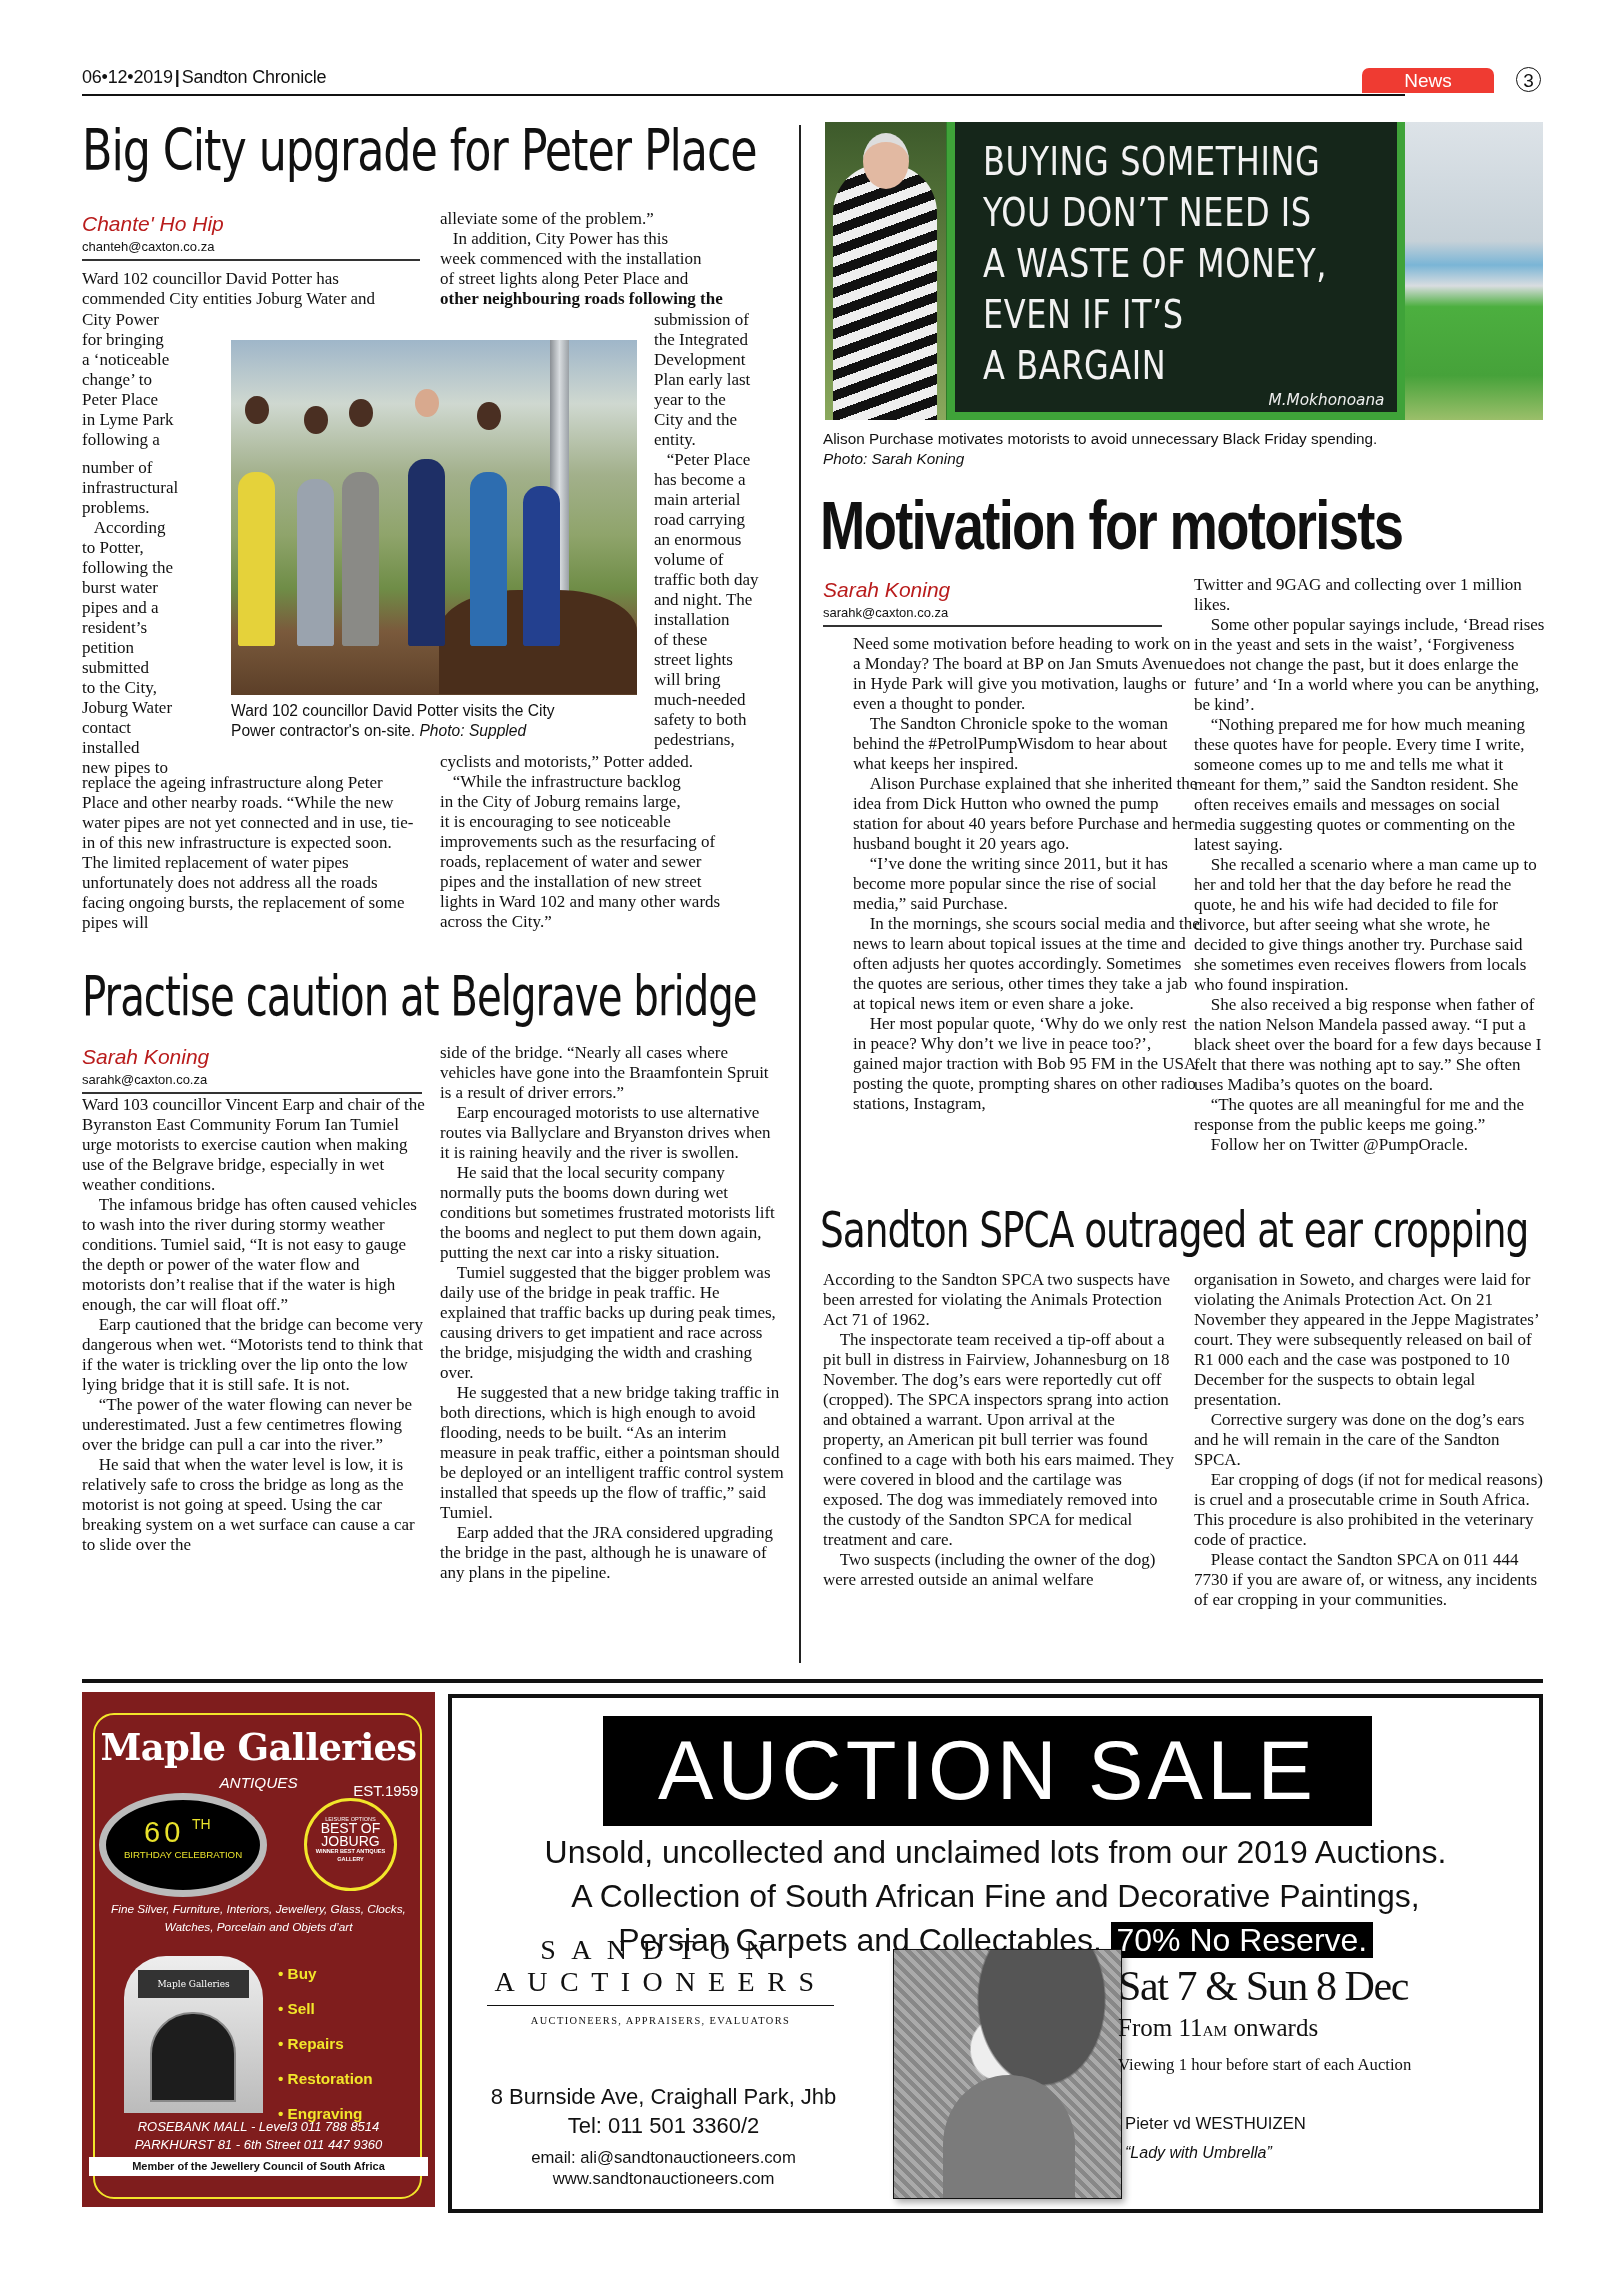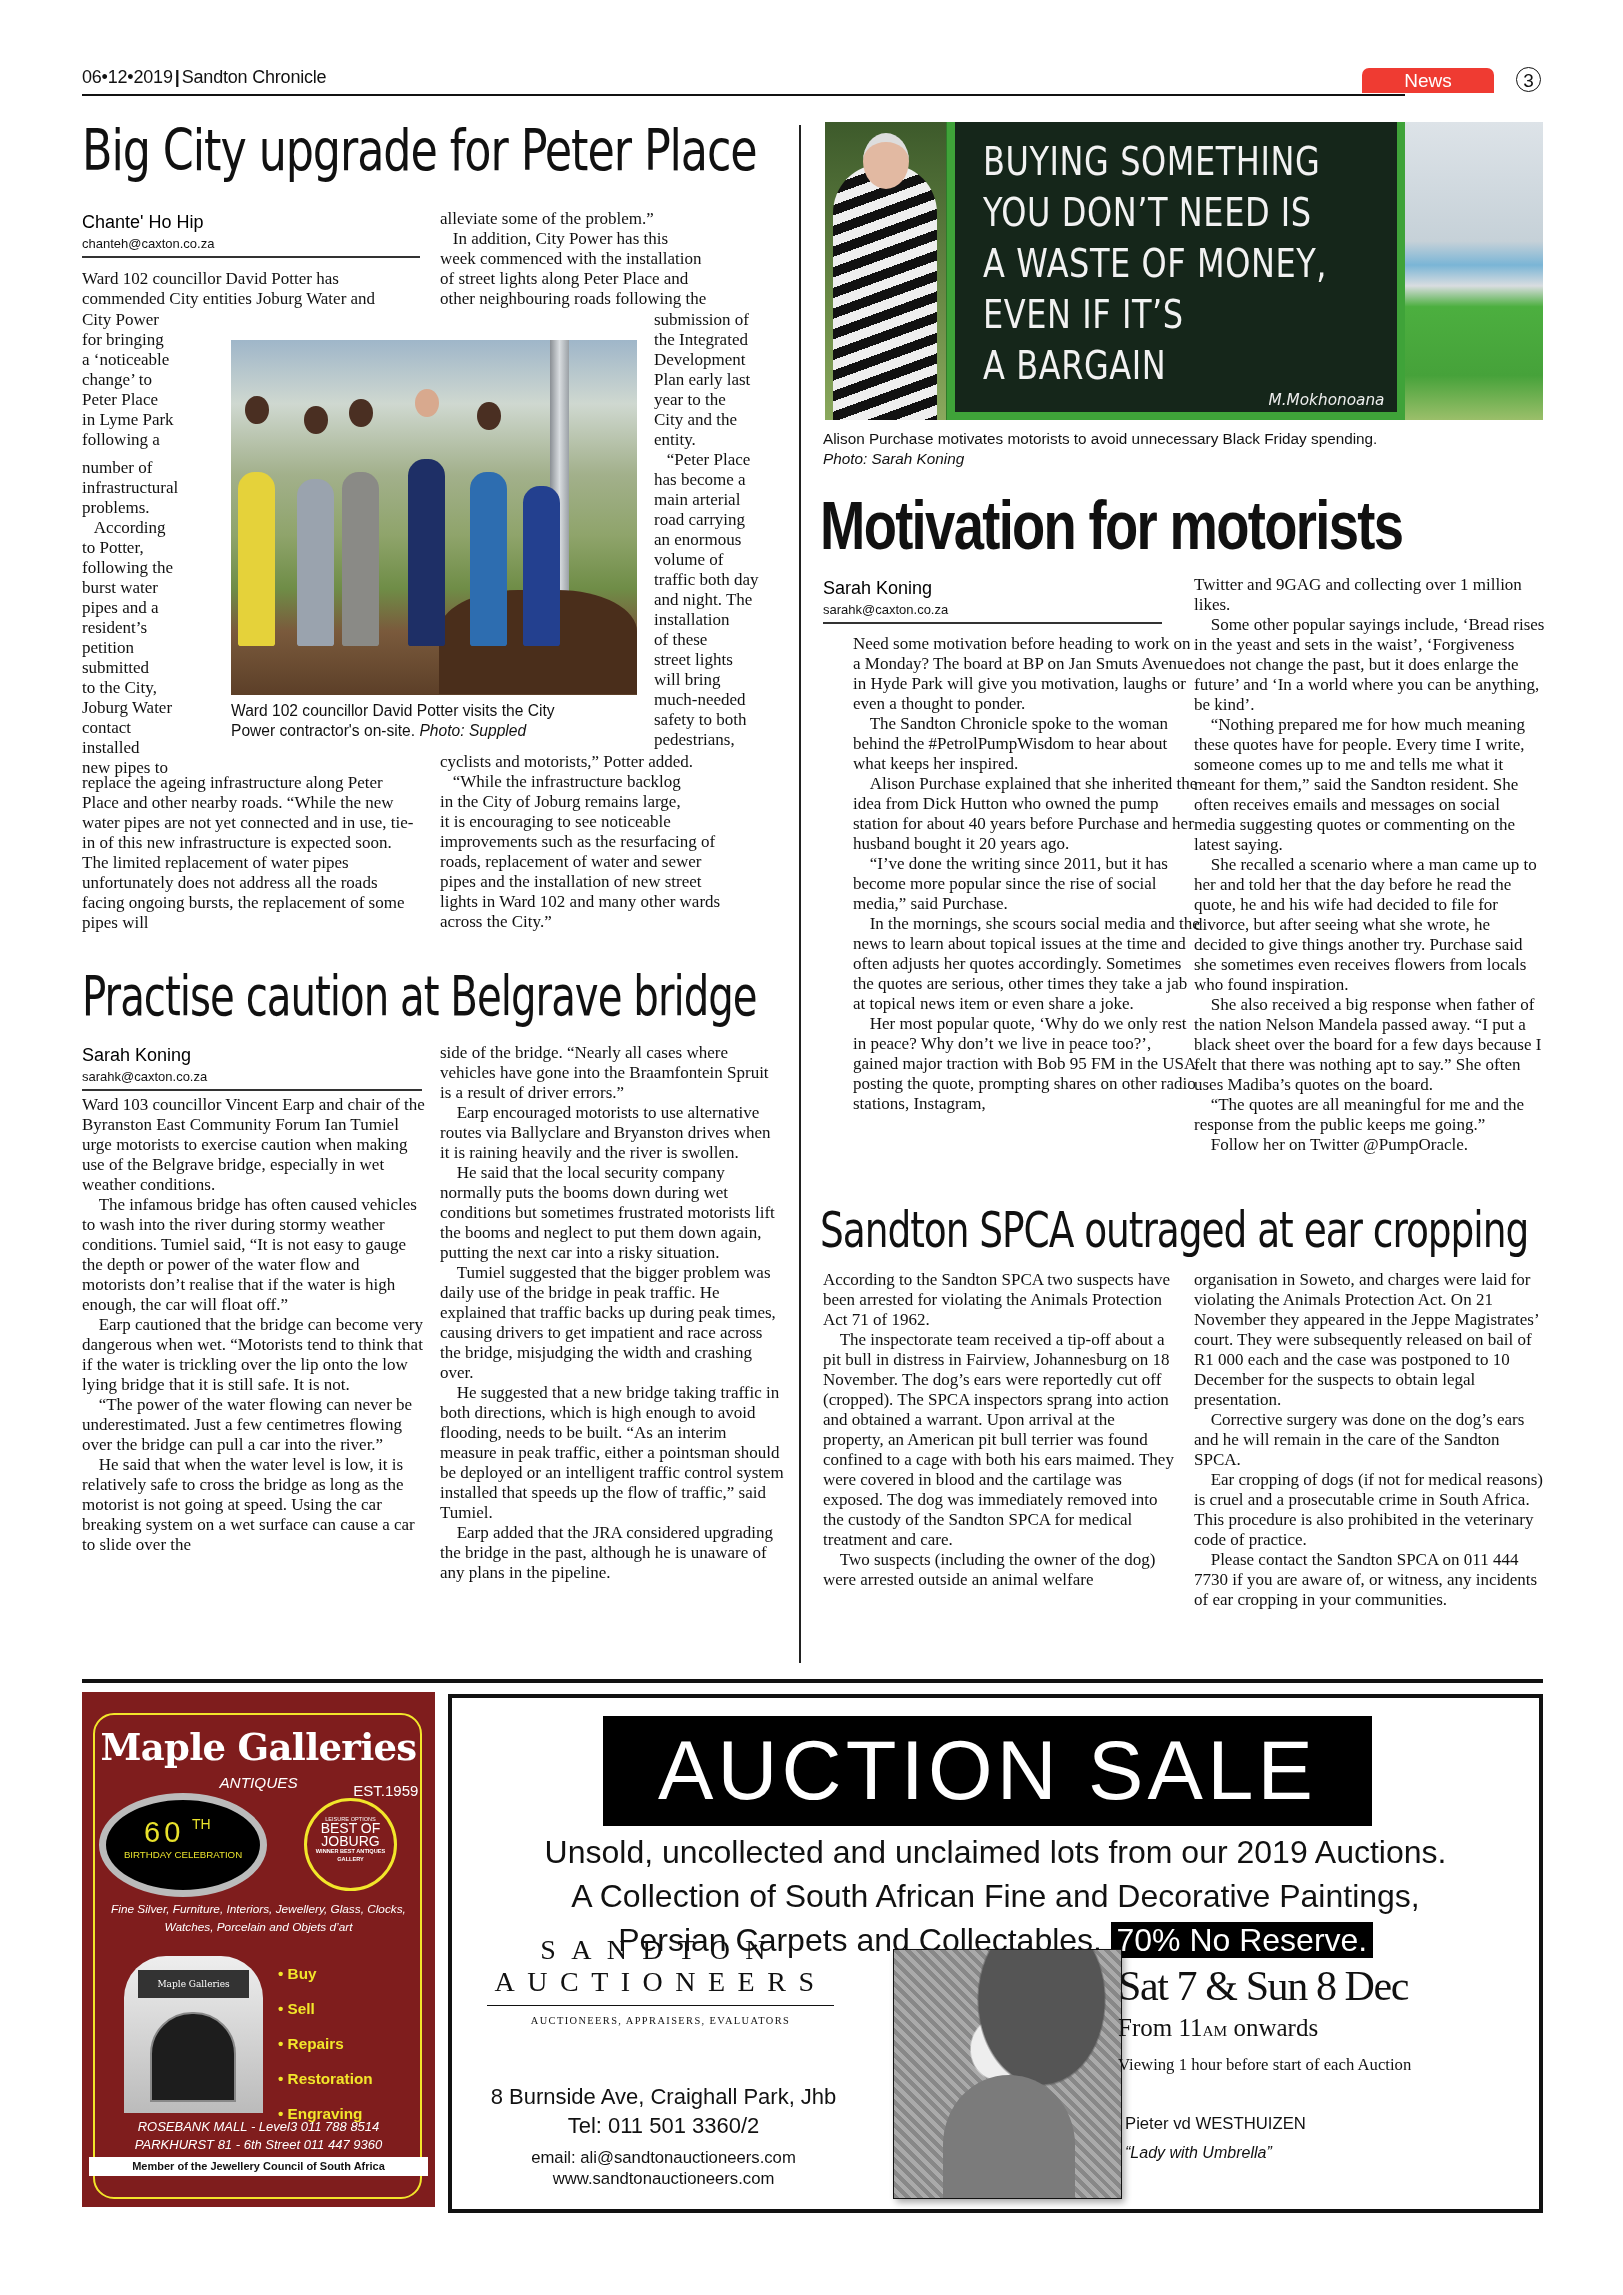--- a/index.html
+++ b/index.html
@@ -13,21 +13,21 @@
   .page-num { left:1516px; top:67px; width:25px; height:25px; border:1.4px solid #111; border-radius:50%; font-family:"Liberation Sans", sans-serif; font-size:19px; text-align:center; line-height:25px; box-sizing:border-box; }
 
   .vdivider { left:799px; top:125px; width:2.1px; height:1538px; background:#222; }
   .hrule-bottom { left:82px; top:1679px; width:1461px; height:3.5px; background:#111; }
 
   
   .hl { font-family:"DejaVu Sans", sans-serif; color:#111; white-space:nowrap; transform-origin:0 0; }
   .hl-condensed { font-family:"DejaVu Sans", sans-serif; font-weight:normal; letter-spacing:-1.4px; }
   .hl-heavy { font-family:"Liberation Sans", sans-serif; font-weight:bold; letter-spacing:-2.1px; }
 
-  .byline-name { font-family:"Liberation Sans", sans-serif; font-size:18px; color:#000000; }
+  .byline-name { font-family:"Liberation Sans", sans-serif; font-size:21px; color:#b91c1c;font-style:italic; }
   .byline-email { font-family:"Liberation Sans", sans-serif; font-size:13px; color:#111; margin-top:2.8px; }
   .byline-rule { height:2.1px; background:#333; margin-top:5.6px; }
 
   .body-col { font-family:"Liberation Serif", serif; font-size:17px; line-height:20px; color:#111; text-align:left; }
   .body-col p { margin:0; text-indent:0; }
   .body-col p.ind { text-indent:16.7px; }
 
   .caption { font-family:"Liberation Sans", sans-serif; font-size:15.6px; line-height:20px; color:#111; }
   .caption i { font-style:italic; }
 
@@ -147,21 +147,21 @@
   </div>
 <div class="abs body-col" style="left:82px; top:773px; width:340px;">
   <p>replace the ageing infrastructure along Peter Place and other nearby roads. “While the new water pipes are not yet connected and in use, tie-in of this new infrastructure is expected soon. The limited replacement of water pipes unfortunately does not address all the roads facing ongoing bursts, the replacement of some pipes will</p>
 </div>
 
 <div class="abs body-col" id="pp-col2-top" style="left:440px; top:209px; width:326px;">
     <div style="white-space: pre;">alleviate some of the problem.”</div>
     <div style="white-space: pre;">   In addition, City Power has this</div>
     <div style="white-space: pre;">week commenced with the installation</div>
     <div style="white-space: pre;">of street lights along Peter Place and</div>
-    <div style="white-space: pre;">other neighbouring roads following the</div>
+    <div style="white-space: pre; font-weight: bold;">other neighbouring roads following the</div>
   </div>
 <div class="abs body-col" id="pp-col2-narrow" style="left:654px; top:310px; width:125px;">
     <div style="white-space: pre;">submission of</div>
     <div style="white-space: pre;">the Integrated</div>
     <div style="white-space: pre;">Development</div>
     <div style="white-space: pre;">Plan early last</div>
     <div style="white-space: pre;">year to the</div>
     <div style="white-space: pre;">City and the</div>
     <div style="white-space: pre;">entity.</div>
     <div style="white-space: pre;">   “Peter Place</div>

